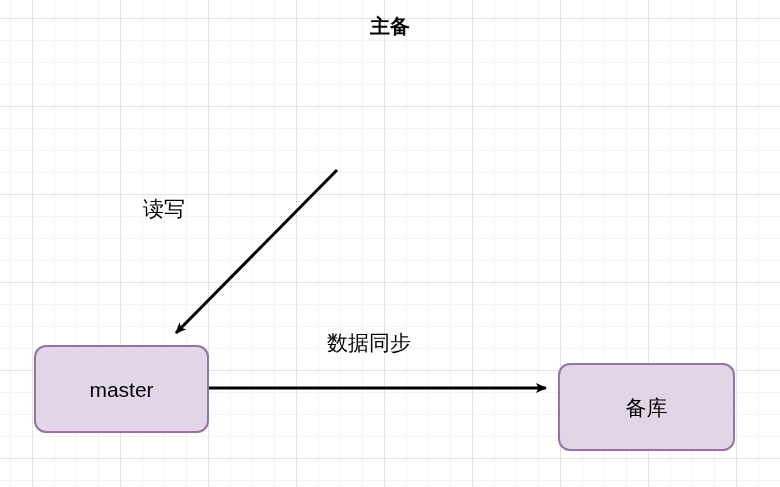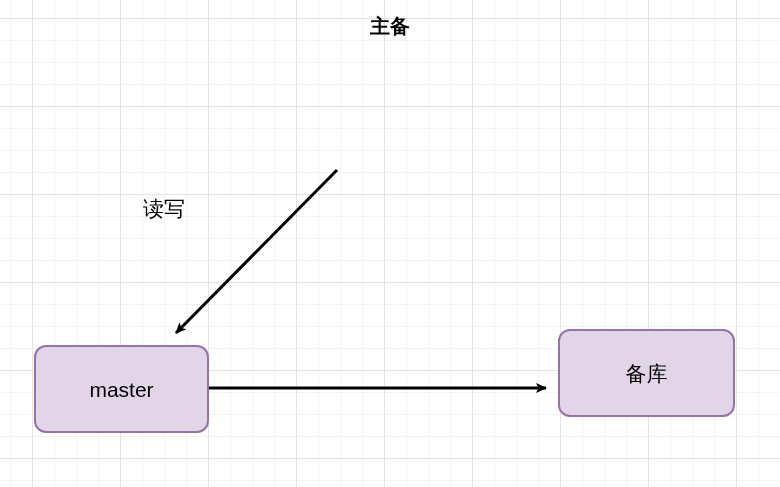--- a/index.html
+++ b/index.html
@@ -69,21 +69,21 @@
     left: 34px;
     top: 345px;
     width: 175px;
     height: 88px;
     background: #e1d5e7;
     border-color: #9673a6;
   }
 
   .node-standby {
     left: 558px;
-    top: 329px;
+    top: 363px;
     width: 177px;
     height: 88px;
     background: #e1d5e7;
     border-color: #9673a6;
   }
 
   .diagram-title {
     position: absolute;
     left: 0;
     top: 16px;
@@ -140,14 +140,15 @@
   <div class="node node-master">
     <span>master</span>
   </div>
 
   <div class="node node-standby">
     <span>备库</span>
   </div>
 
   <div class="edge-label label-readwrite">读写</div>
 
+  <div class="edge-label label-sync">数据同步</div>
 
 </div>
 
 </body></html>

